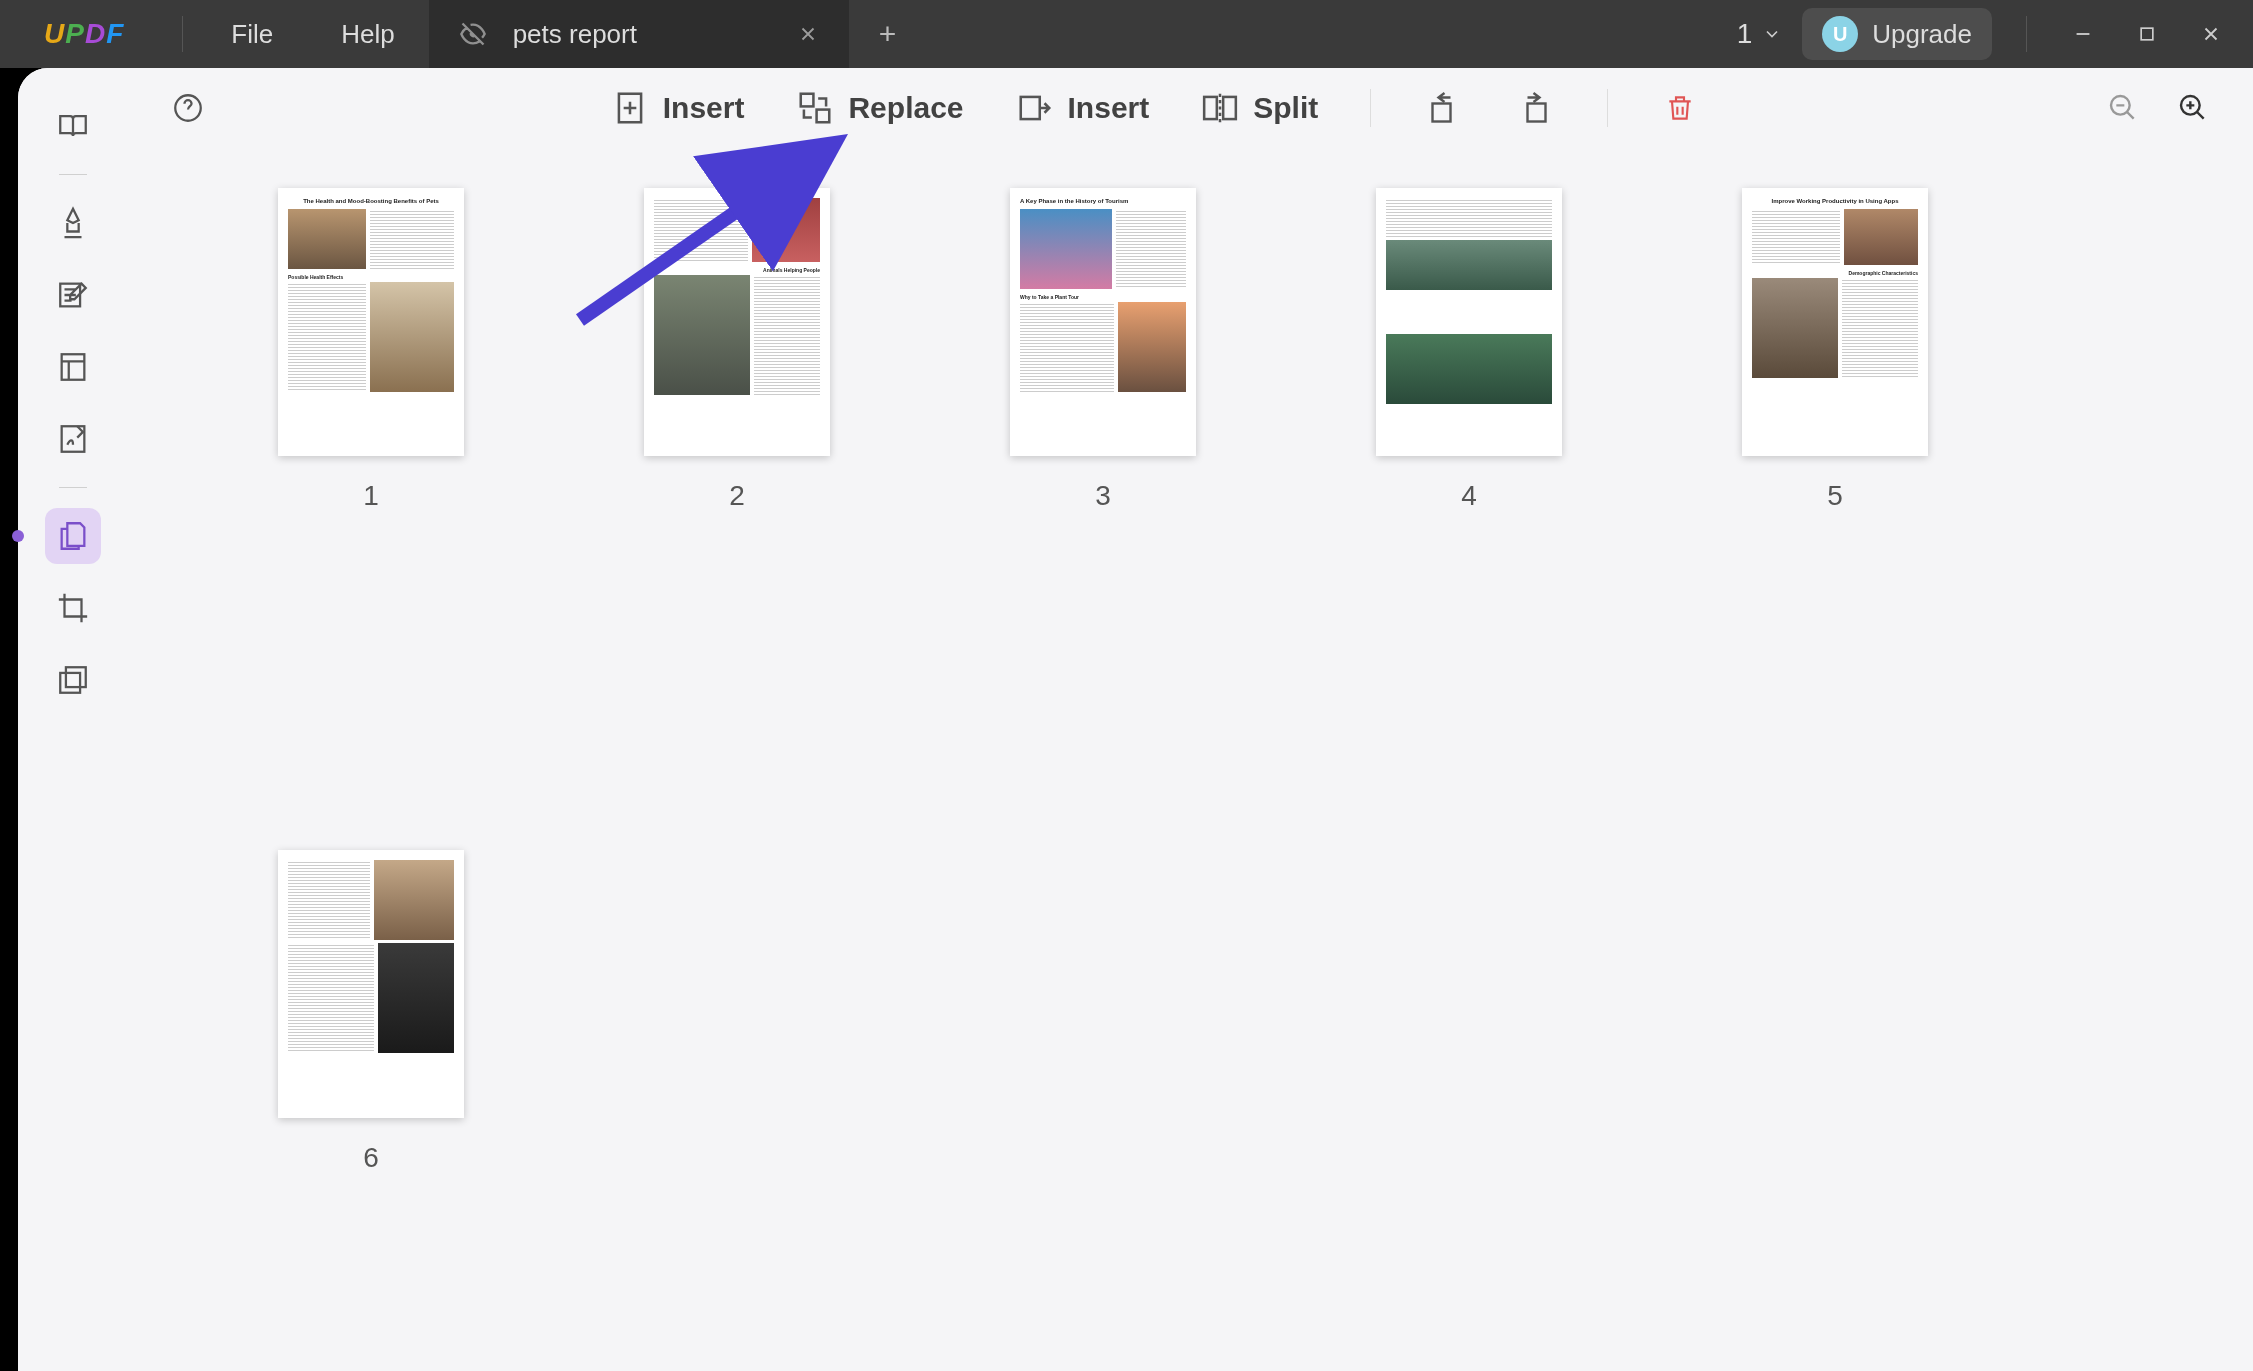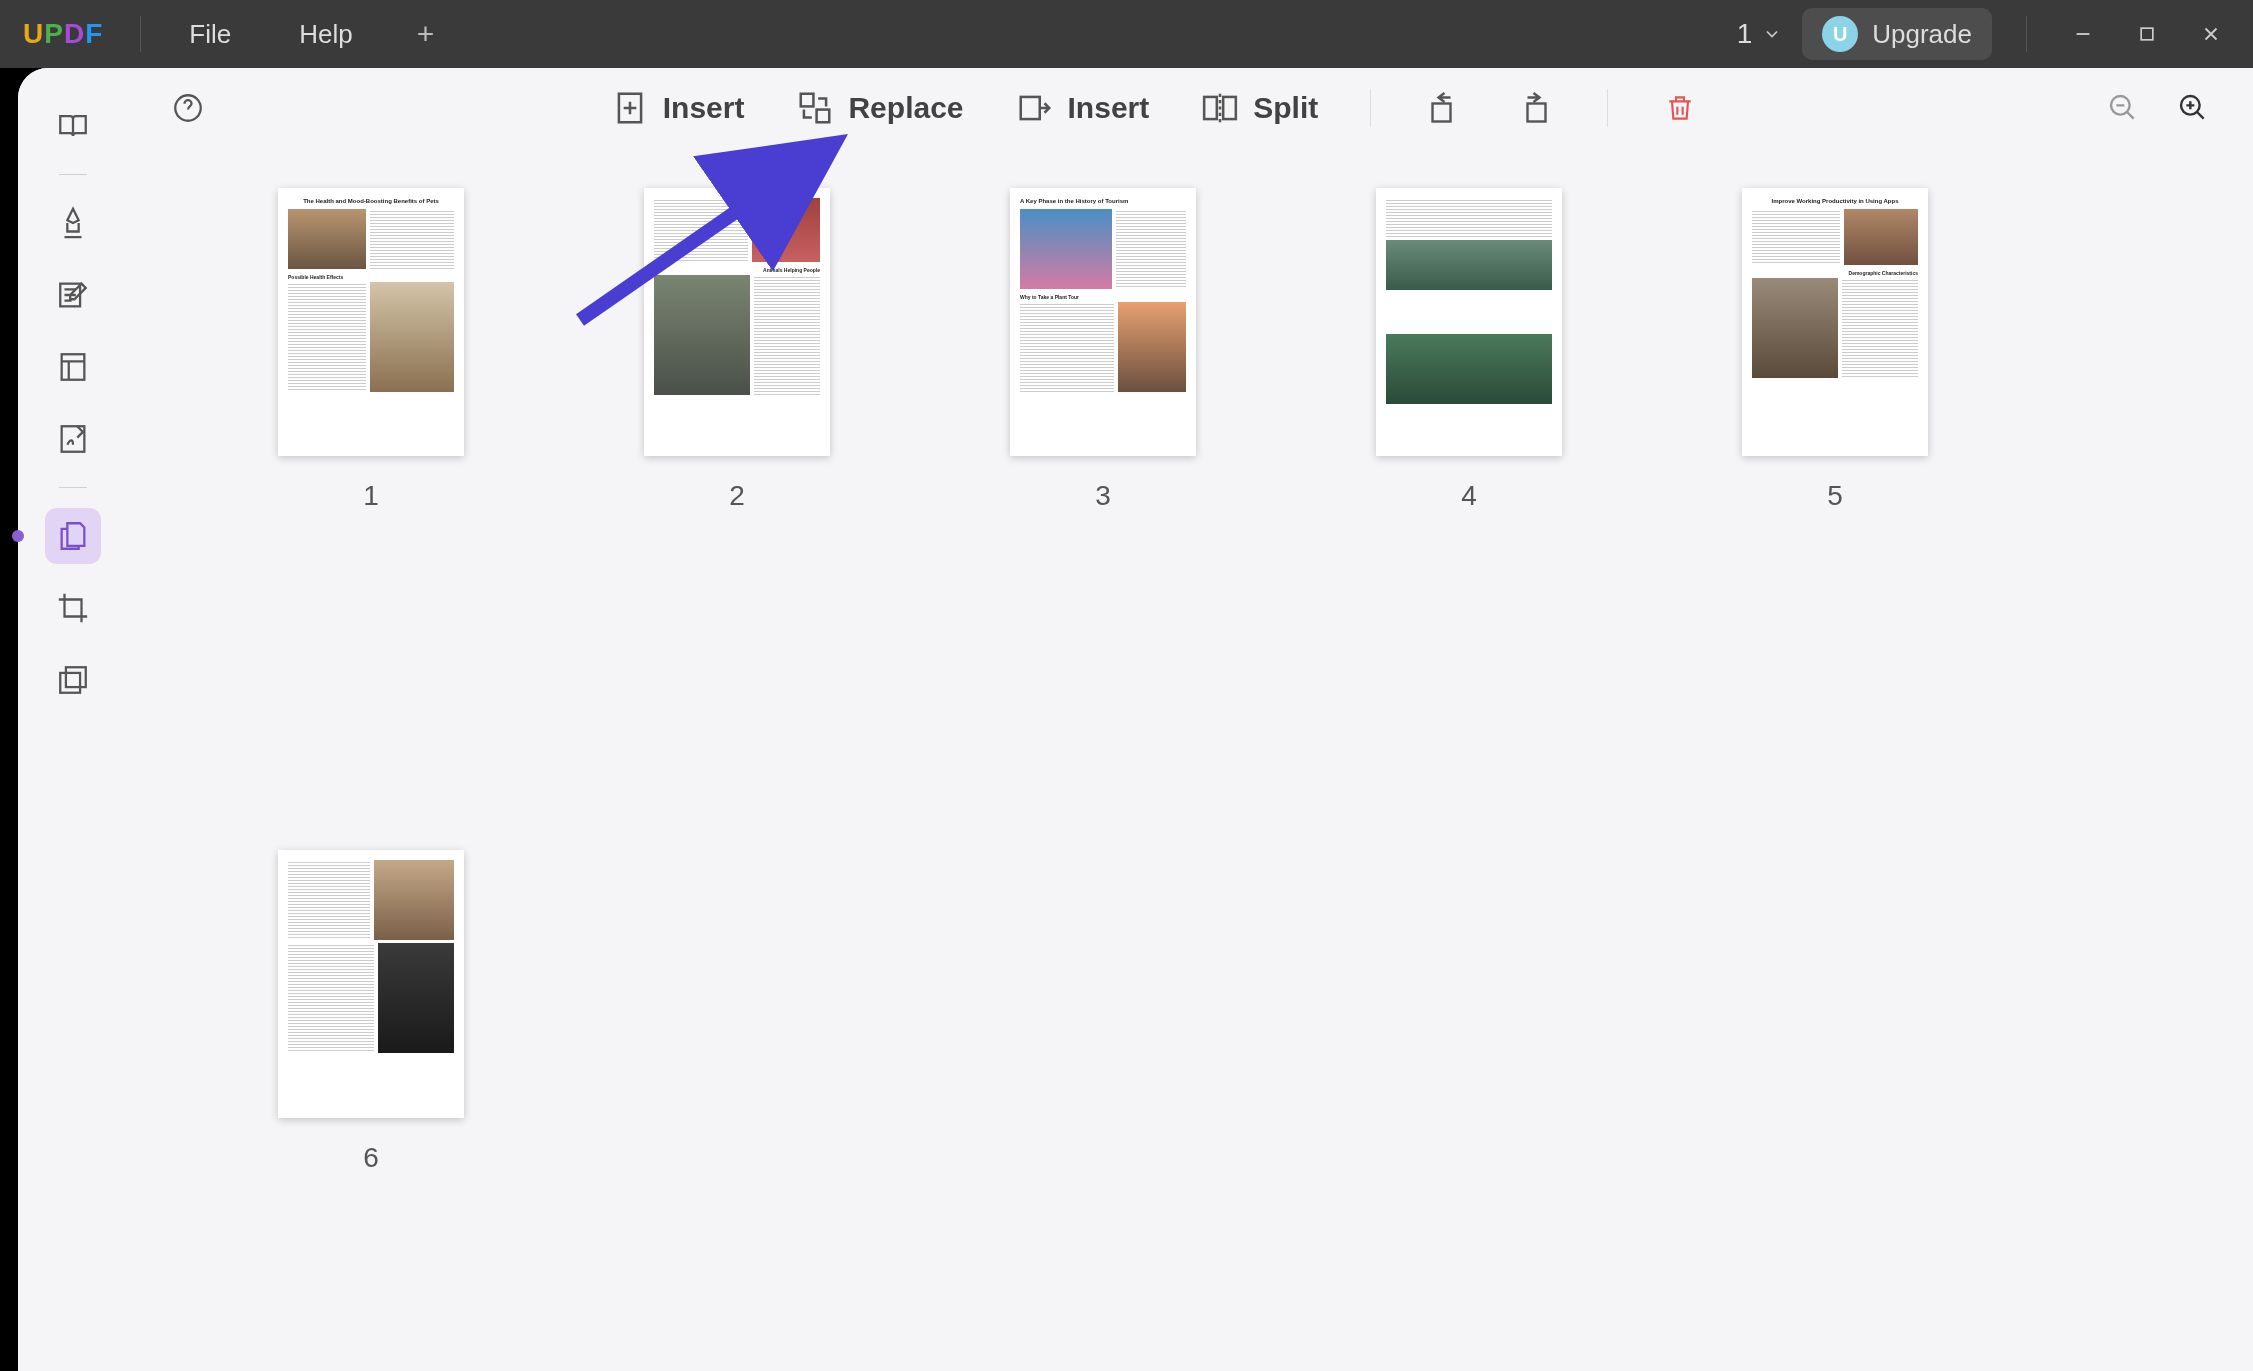--- a/index.html
+++ b/index.html
@@ -1,19 +1,19 @@
 <!DOCTYPE html>
 <html><head>
 <meta charset="utf-8">
 <style>
 * { margin: 0; padding: 0; box-sizing: border-box; font-family: -apple-system, BlinkMacSystemFont, 'Segoe UI', Arial, sans-serif; }
 body { background: #000; width: 2253px; height: 1371px; overflow: hidden; }
 
 .titlebar { height: 68px; background: #3a3a3a; display: flex; align-items: center; color: #ddd; font-size: 26px; }
-.logo { padding: 0 23px; font-weight: 700; font-size: 28px; letter-spacing: 1px; }
+.logo { padding: 0 44px; font-weight: 700; font-size: 28px; letter-spacing: 1px; font-style: italic; }
 .logo .u1 { color: #e6a817; }
 .logo .p { color: #4caf50; }
 .logo .d { color: #a74bd6; }
 .logo .f { color: #2196f3; }
 .tb-divider { width: 1px; height: 36px; background: #555; margin: 0 14px; }
 .tb-menu { padding: 0 34px; cursor: pointer; }
 .tab { background: #2d2d2d; height: 68px; display: flex; align-items: center; padding: 0 30px; gap: 26px; border-radius: 0; min-width: 420px; }
 .tab-icon { width: 28px; height: 28px; opacity: 0.7; }
 .tab-label { flex: 1; color: #ddd; font-size: 26px; }
 .tab-close { width: 22px; height: 22px; opacity: 0.7; cursor: pointer; }
@@ -61,20 +61,29 @@
 </head>
 <body>
 
 <div class="titlebar">
   <div class="logo">
     <span class="u1">U</span><span class="p">P</span><span class="d">D</span><span class="f">F</span>
   </div>
   <div class="tb-divider"></div>
   <div class="tb-menu">File</div>
   <div class="tb-menu">Help</div>
+  <div class="tab">
+    <svg class="tab-icon" viewBox="0 0 24 24" fill="none" stroke="#bbb" stroke-width="2">
+        <path d="M3 3l18 18M10.6 10.6a2 2 0 002.8 2.8M9.9 4.2A9.8 9.8 0 0112 4c7 0 10 8 10 8a17 17 0 01-2.2 3.2M6.6 6.6C3.7 8.5 2 12 2 12s3 8 10 8a9.7 9.7 0 005.4-1.6"></path>
+      </svg>
+    <span class="tab-label">pets report</span>
+    <svg class="tab-close" viewBox="0 0 24 24" stroke="#ccc" stroke-width="2">
+        <path d="M6 6l12 12M18 6L6 18"></path>
+      </svg>
+  </div>
   <div class="newtab">+</div>
   <div class="tb-spacer"></div>
   <div class="tb-right">
     <div class="page-ind">
       <span>1</span>
       <svg width="20" height="20" viewBox="0 0 24 24" stroke="#ccc" stroke-width="2" fill="none">
           <path d="M6 9l6 6 6-6"></path>
         </svg>
     </div>
     <div class="upgrade">

